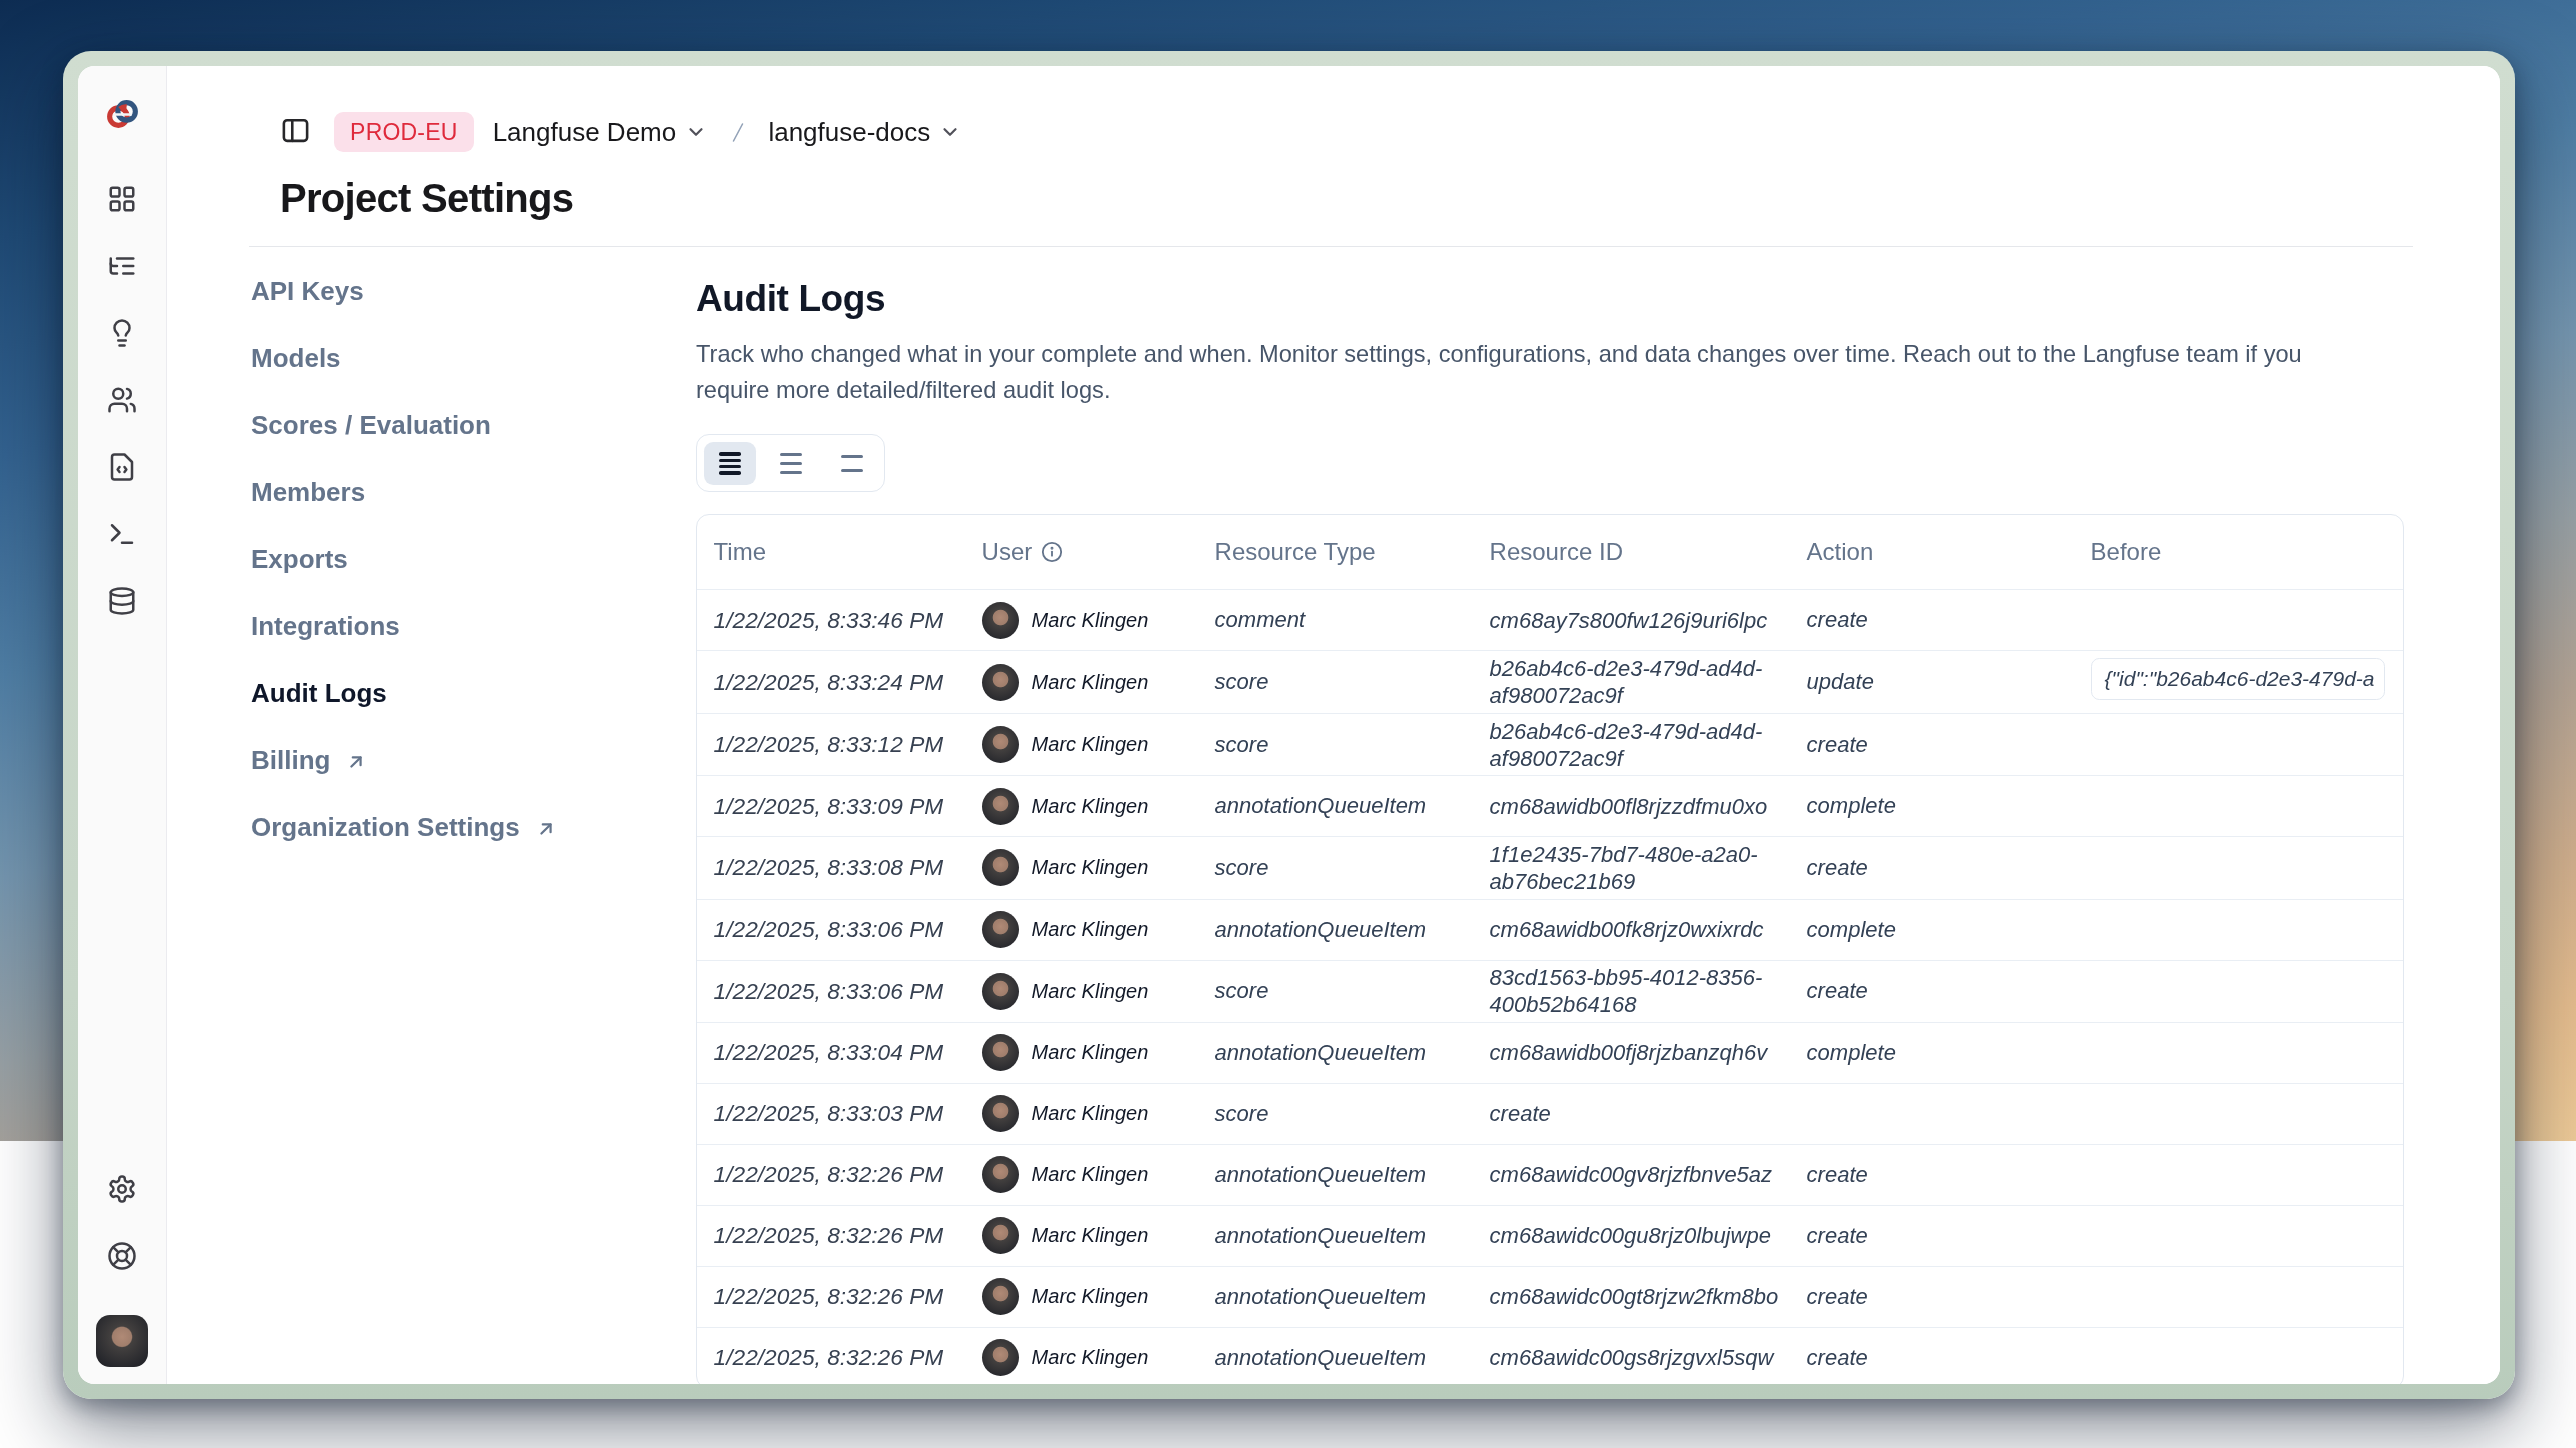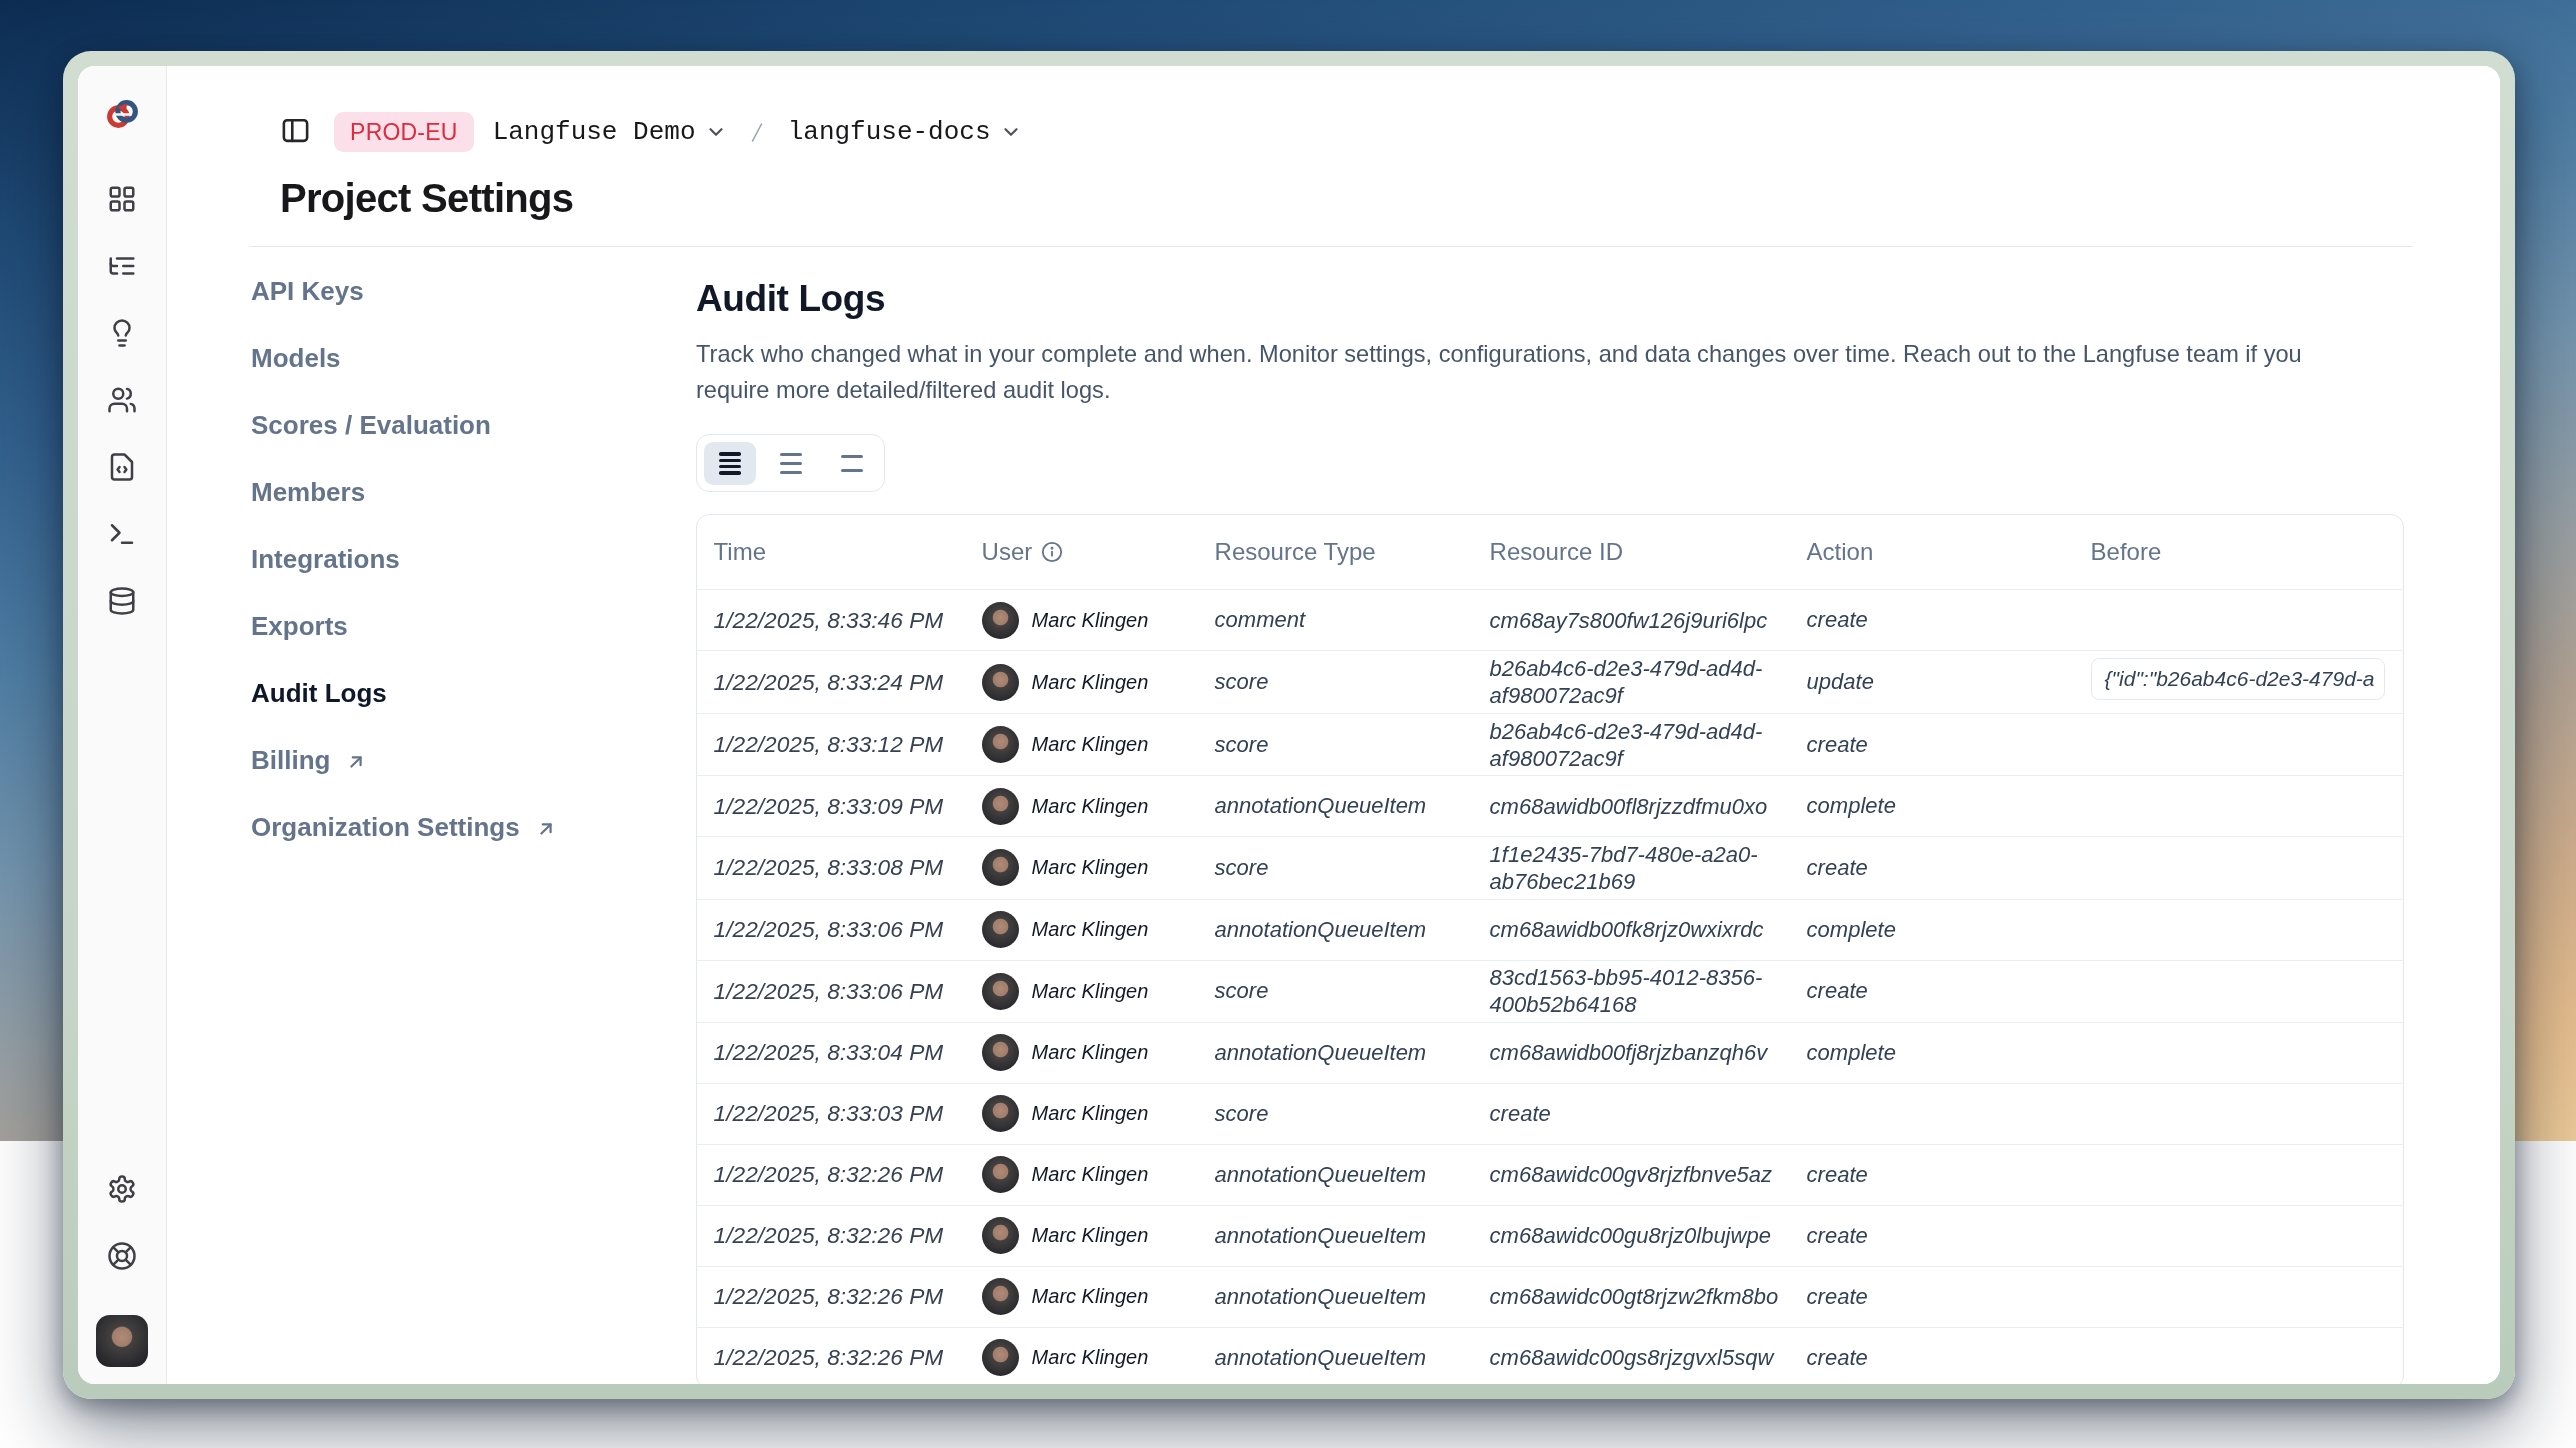--- a/index.html
+++ b/index.html
@@ -42,21 +42,21 @@
   .content { flex:1; position:relative; overflow:hidden; background:#fff; }
 
   .topbar { display:flex; align-items:center; gap:18.5px; padding:46px 0 0 113px; }
   .panel-icon { width:35px; height:35px; color:#27272a; cursor:pointer; }
   .panel-icon svg { width:31px; height:31px; }
   .env-badge {
     background:#fbe0ea; color:#df2a3c; font-size:23px; font-weight:500;
     padding:6.5px 16.6px; border-radius:9.2px; letter-spacing:0.2px;
   }
   .crumb { display:flex; align-items:center; gap:9.2px; cursor:pointer; }
-  .crumb-label { font-size:26px; font-weight:500; color:#18181b;font-family:Liberation Mono, monospace; }
+  .crumb-label { font-size:26px; font-weight:500; color:#18181b; }
   .chev { width:22px; height:22px; color:#52525b; }
   .slash { width:24px; height:31px; color:#94a3b8; }
 
   .page-title { margin:24px 0 0 113px; font-size:40px; font-weight:700; color:#18181b; letter-spacing:-0.7px; }
   .header-divider { margin:25px 0 0 82px; width:2164px; height:0.9px; background:#e5e7eb; border:0; }
 
   .body-grid { display:flex; margin-left:84px; }
 
   
   .settings-nav { width:445px; flex:0 0 445px; padding-top:24px; }
@@ -249,26 +249,26 @@
                 <span class="nav-label">Scores / Evaluation</span>
 
               </div>
 
               <div class="nav-item">
                 <span class="nav-label">Members</span>
 
               </div>
 
               <div class="nav-item">
+                <span class="nav-label">Exports</span>
+
+              </div>
+
+              <div class="nav-item">
                 <span class="nav-label">Integrations</span>
-
-              </div>
-
-              <div class="nav-item">
-                <span class="nav-label">Exports</span>
 
               </div>
 
               <div class="nav-item active">
                 <span class="nav-label">Audit Logs</span>
 
               </div>
 
               <div class="nav-item">
                 <span class="nav-label">Billing</span>

